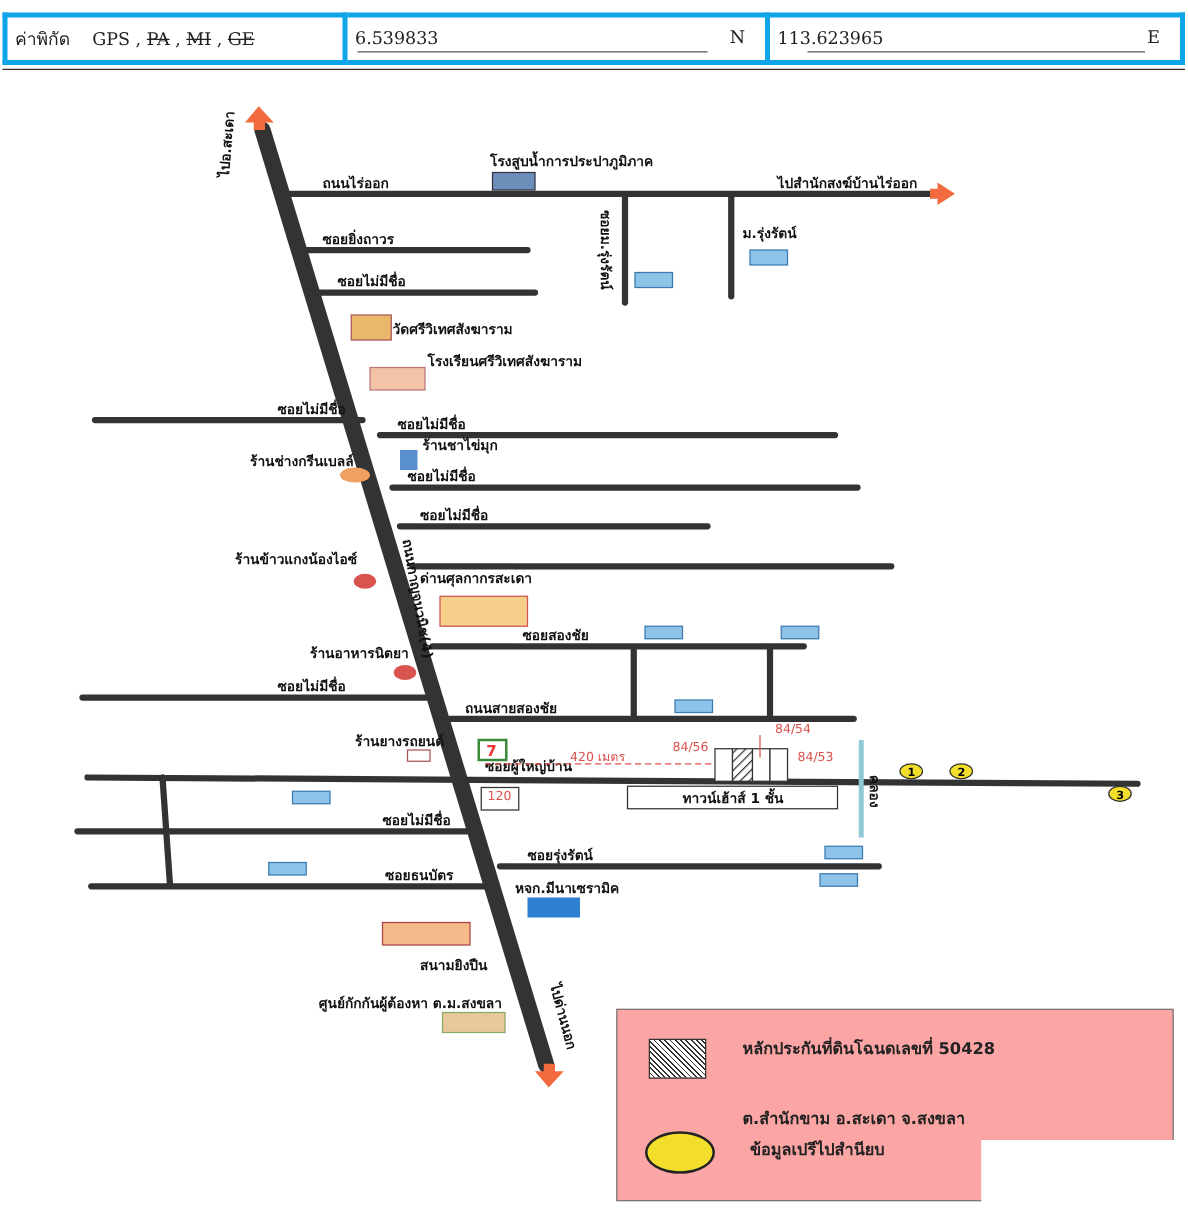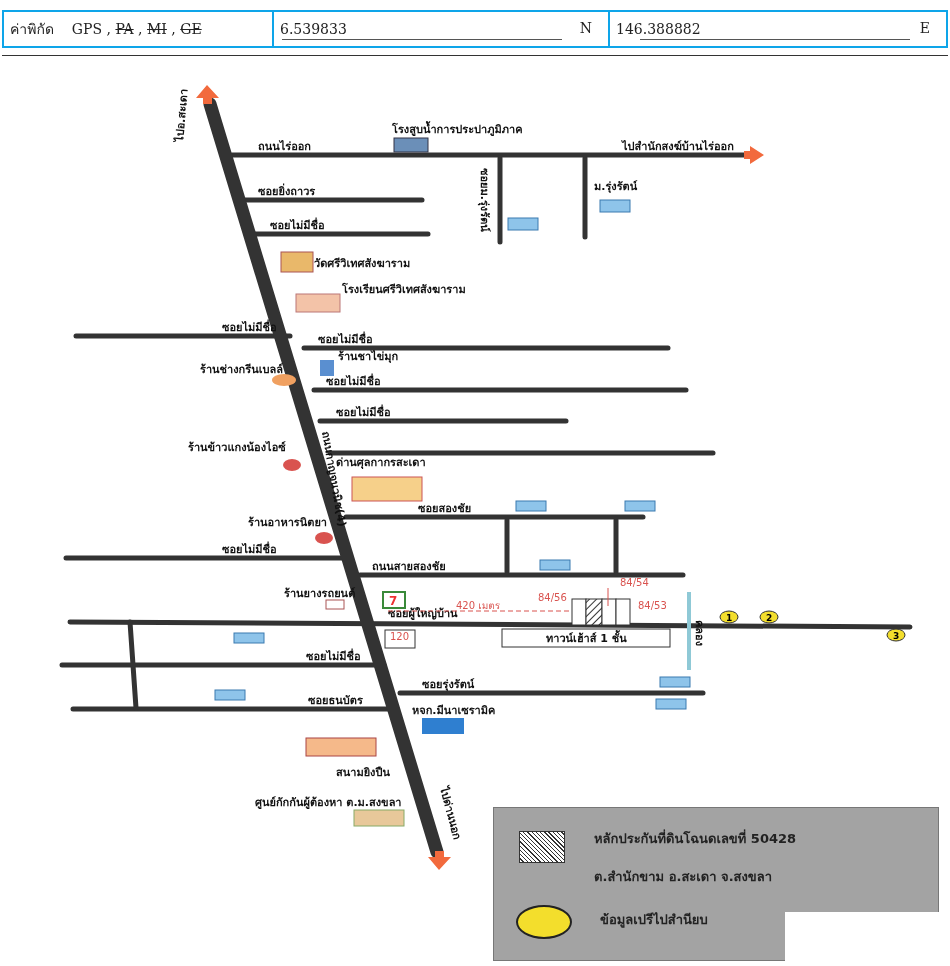--- a/index.html
+++ b/index.html
@@ -1,28 +1,28 @@
 <!DOCTYPE html>
 <html><head>
 <meta charset="utf-8">
 <style>
   html, body { margin:0; padding:0; background:#fff; }
   body { width:950px; height:966px; position:relative; overflow:hidden; font-family:"DejaVu Sans", sans-serif; }
   .coord-table { position:absolute; left:2px; top:10px; width:946px; height:36px; border-collapse:collapse; font-family:"DejaVu Serif", serif; font-size:14px; color:#222; }
-  .coord-table td { border:2px solid #0ea5e9; height:34px; vertical-align:middle; padding:0 6px; }
+  .coord-table td { border:4px solid #0ea5e9; height:34px; vertical-align:middle; padding:0 6px; }
   .coord-label { width:256px; }
   .coord-label .strike { text-decoration:line-through; }
   .coord-val { text-align:left; position:relative; }
   .coord-val .ul { position:absolute; bottom:6px; height:1px; background:#555; }
   .coord-unit { position:absolute; right:16px; top:8px; }
   .topline { position:absolute; left:2px; top:55px; width:946px; height:1px; background:#333; }
   svg#map { position:absolute; left:0; top:60px; }
   .lbl { font-family:"DejaVu Sans", sans-serif; font-weight:bold; font-size:11px; fill:#111; }
   .red-lbl { font-family:"DejaVu Sans", sans-serif; font-size:10px; fill:#d9534f; }
-  .legend { position:absolute; left:493px; top:807px; width:444px; height:152px; background:#a3a3a3; border:1px solid #777;text-decoration:underline; }
+  .legend { position:absolute; left:493px; top:807px; width:444px; height:152px; background:#fca5a5; border:1px solid #777;text-decoration:underline; }
   .legend-mask { position:absolute; left:785px; top:912px; width:165px; height:54px; background:#fff; }
   .legend .line { position:absolute; left:100px; font-weight:bold; font-size:13px; color:#222; font-family:"DejaVu Sans", sans-serif; }
   .legend .hatch { position:absolute; left:25px; top:23px; width:44px; height:30px; border:1px solid #333;
     background: repeating-linear-gradient(45deg, #fff 0 2px, #333 2px 3px); }
   .legend .oval { position:absolute; left:22px; top:97px; width:52px; height:30px; border-radius:50%; background:#f3de2c; border:2px solid #222; }
 </style>
 </head>
 <body>
 
 <table class="coord-table">
@@ -35,21 +35,21 @@
       <span class="strike">PA</span> ,
       <span class="strike">MI</span> ,
       <span class="strike">GE</span>
     </td>
     <td class="coord-val" style="width:322px">
       <span>6.539833</span>
       <span class="coord-unit">N</span>
       <div class="ul" style="left:8px;width:280px"></div>
     </td>
     <td class="coord-val">
-      <span>146.388882</span>
+      <span>113.623965</span>
       <span class="coord-unit">E</span>
       <div class="ul" style="left:30px;width:270px"></div>
     </td>
   </tr>
 </tbody>
   </table>
 <div class="topline"></div>
 
 <svg id="map" width="950" height="906" viewBox="0 60 950 906">
   <defs>
@@ -173,17 +173,17 @@
     <ellipse cx="769" cy="617" rx="9" ry="6" fill="#f3de2c" stroke="#333"></ellipse>
     <text x="766" y="621" font-size="9" font-weight="bold">2</text>
     <ellipse cx="896" cy="635" rx="9" ry="6" fill="#f3de2c" stroke="#333"></ellipse>
     <text x="893" y="639" font-size="9" font-weight="bold">3</text>
   </g>
 </svg>
 
 <div class="legend">
   <div class="hatch"></div>
   <div class="line" style="top:20px">หลักประกันที่ดินโฉนดเลขที่  50428</div>
-  <div class="line" style="top:58px">ต.สำนักขาม อ.สะเดา จ.สงขลา</div>
+  <div class="line" style="top:76px">ต.สำนักขาม อ.สะเดา จ.สงขลา</div>
   <div class="oval"></div>
   <div class="line" style="top:101px;left:106px">ข้อมูลเปรีไปสำนียบ</div>
 </div>
 <div class="legend-mask"></div>
 
 </body></html>

